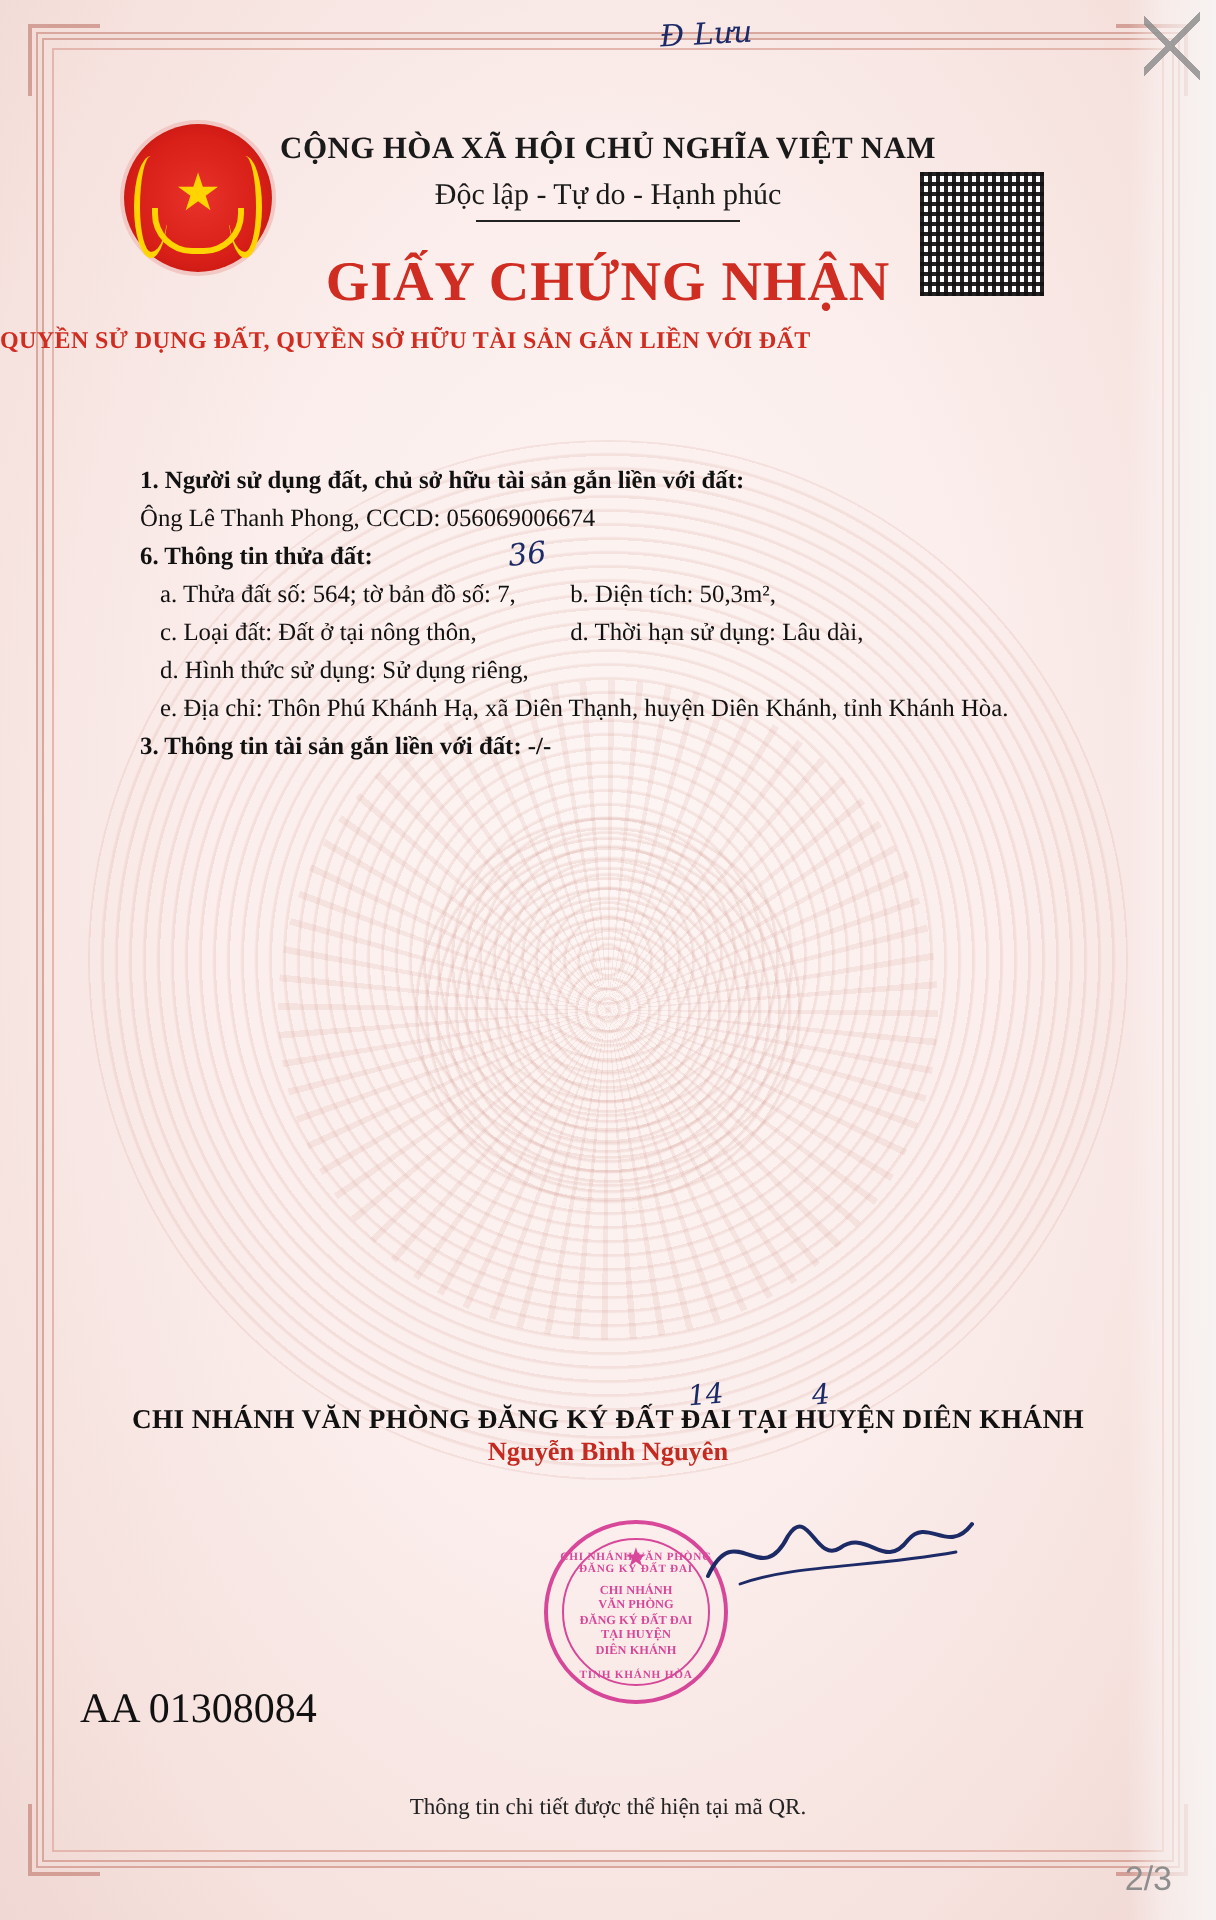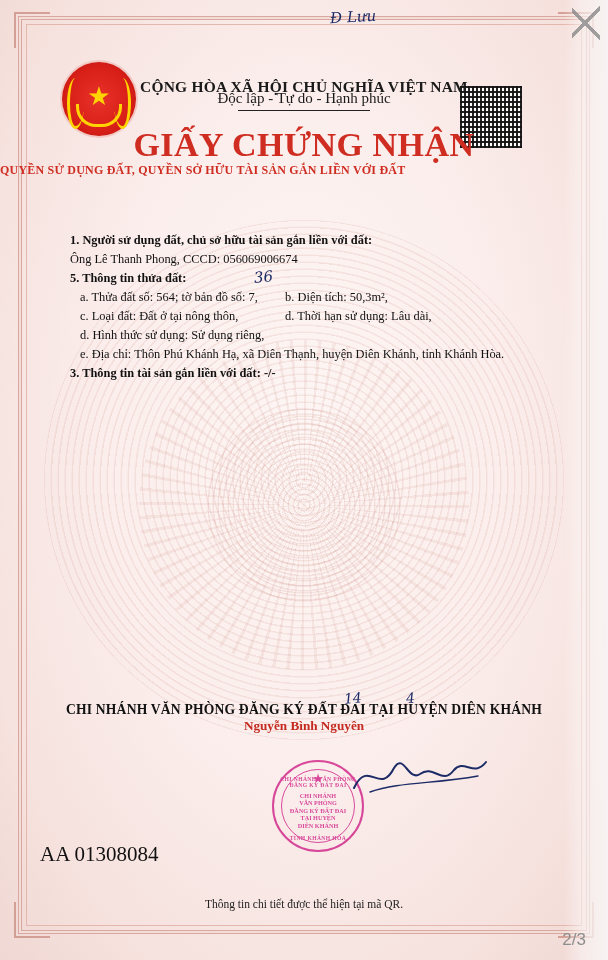--- a/index.html
+++ b/index.html
@@ -111,29 +111,29 @@
       repeating-linear-gradient(90deg,#111 0 2px, #fff 2px 4px),
       repeating-linear-gradient(0deg,#111 0 2px, #fff 2px 5px);
     background-blend-mode:multiply;
     opacity:.92;
   }
 
   .hdr{
     position:absolute;left:0;right:0;text-align:center;
     color:#1a1a1a;
   }
-  .hdr-country{top:78px;font-size:15.5px;font-weight:bold;letter-spacing:.2px;}
+  .hdr-country{top:66px;font-size:15.5px;font-weight:bold;letter-spacing:.2px;}
   .hdr-motto{top:90px;font-size:15px;}
   .motto-underline{
     position:absolute;left:50%;top:110px;transform:translateX(-50%);
     width:132px;height:1px;background:#222;
   }
   .title-main{
     position:absolute;left:0;right:0;top:126px;text-align:center;
-    font-size:34px;font-weight:bold;color:#cf2d22;letter-spacing:.5px;
+    font-size:28px;font-weight:bold;color:#cf2d22;letter-spacing:.5px;
   }
   .title-sub{
     position:absolute;left:0;right:0;top:163px;text-align:left;
     font-size:12px;font-weight:bold;color:#cf2d22;letter-spacing:.2px;
   }
 
   
   .body{
     position:absolute;left:70px;top:232px;width:430px;
     font-size:12.4px;line-height:17.5px;color:#111;
@@ -240,21 +240,21 @@
   <div class="hdr hdr-country">CỘNG HÒA XÃ HỘI CHỦ NGHĨA VIỆT NAM</div>
   <div class="hdr hdr-motto">Độc lập - Tự do - Hạnh phúc</div>
   <div class="motto-underline"></div>
 
   <div class="title-main">GIẤY CHỨNG NHẬN</div>
   <div class="title-sub">QUYỀN SỬ DỤNG ĐẤT, QUYỀN SỞ HỮU TÀI SẢN GẮN LIỀN VỚI ĐẤT</div>
 
   <div class="body">
     <div class="ln b">1. Người sử dụng đất, chủ sở hữu tài sản gắn liền với đất:</div>
     <div class="ln">Ông Lê Thanh Phong, CCCD: 056069006674</div>
-    <div class="ln b">5. Thông tin thửa đất:</div>
+    <div class="ln b">6. Thông tin thửa đất:</div>
     <div class="ln two-col indent">
       <div class="c1">a. Thửa đất số: 564; tờ bản đồ số: 7,</div>
       <div class="c2">b. Diện tích: 50,3m²,</div>
     </div>
     <div class="ln two-col indent">
       <div class="c1">c. Loại đất: Đất ở tại nông thôn,</div>
       <div class="c2">d. Thời hạn sử dụng: Lâu dài,</div>
     </div>
     <div class="ln indent">d. Hình thức sử dụng: Sử dụng riêng,</div>
     <div class="ln indent">e. Địa chỉ: Thôn Phú Khánh Hạ, xã Diên Thạnh, huyện Diên Khánh, tỉnh Khánh Hòa.</div>

